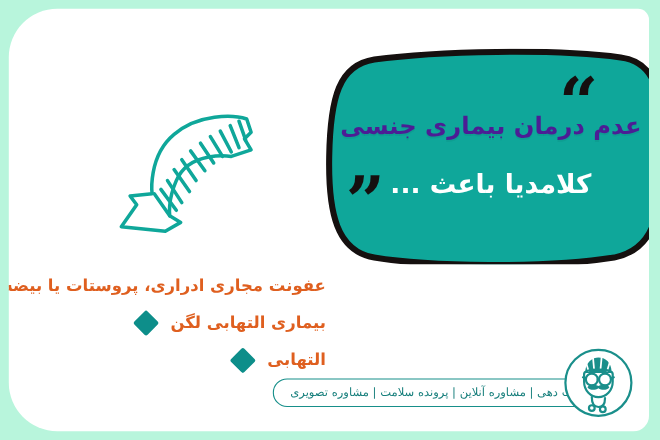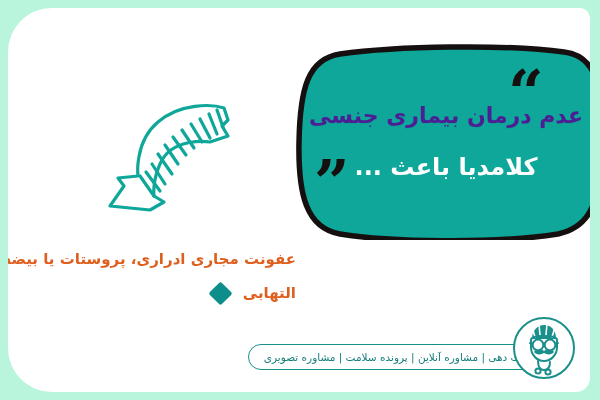--- a/index.html
+++ b/index.html
@@ -118,20 +118,24 @@
       <div class="quote-open">“</div>
       <div class="quote-close">”</div>
     </div>
 
     <div class="bullets">
       <div class="bullet-row">
         <span class="bullet-text">عفونت مجاری ادراری، پروستات یا بیضه‌ها</span>
 
       </div>
       <div class="bullet-row">
+        <span class="bullet-text">بیماری التهابی لگن</span>
+        <span class="diamond"></span>
+      </div>
+      <div class="bullet-row">
         <span class="bullet-text">التهابی</span>
         <span class="diamond"></span>
       </div>
     </div>
 
   </div>
 
   <div class="footer-pill">
     <span class="footer-text">نوبت دهی | مشاوره آنلاین | پرونده سلامت | مشاوره تصویری</span>
   </div>

